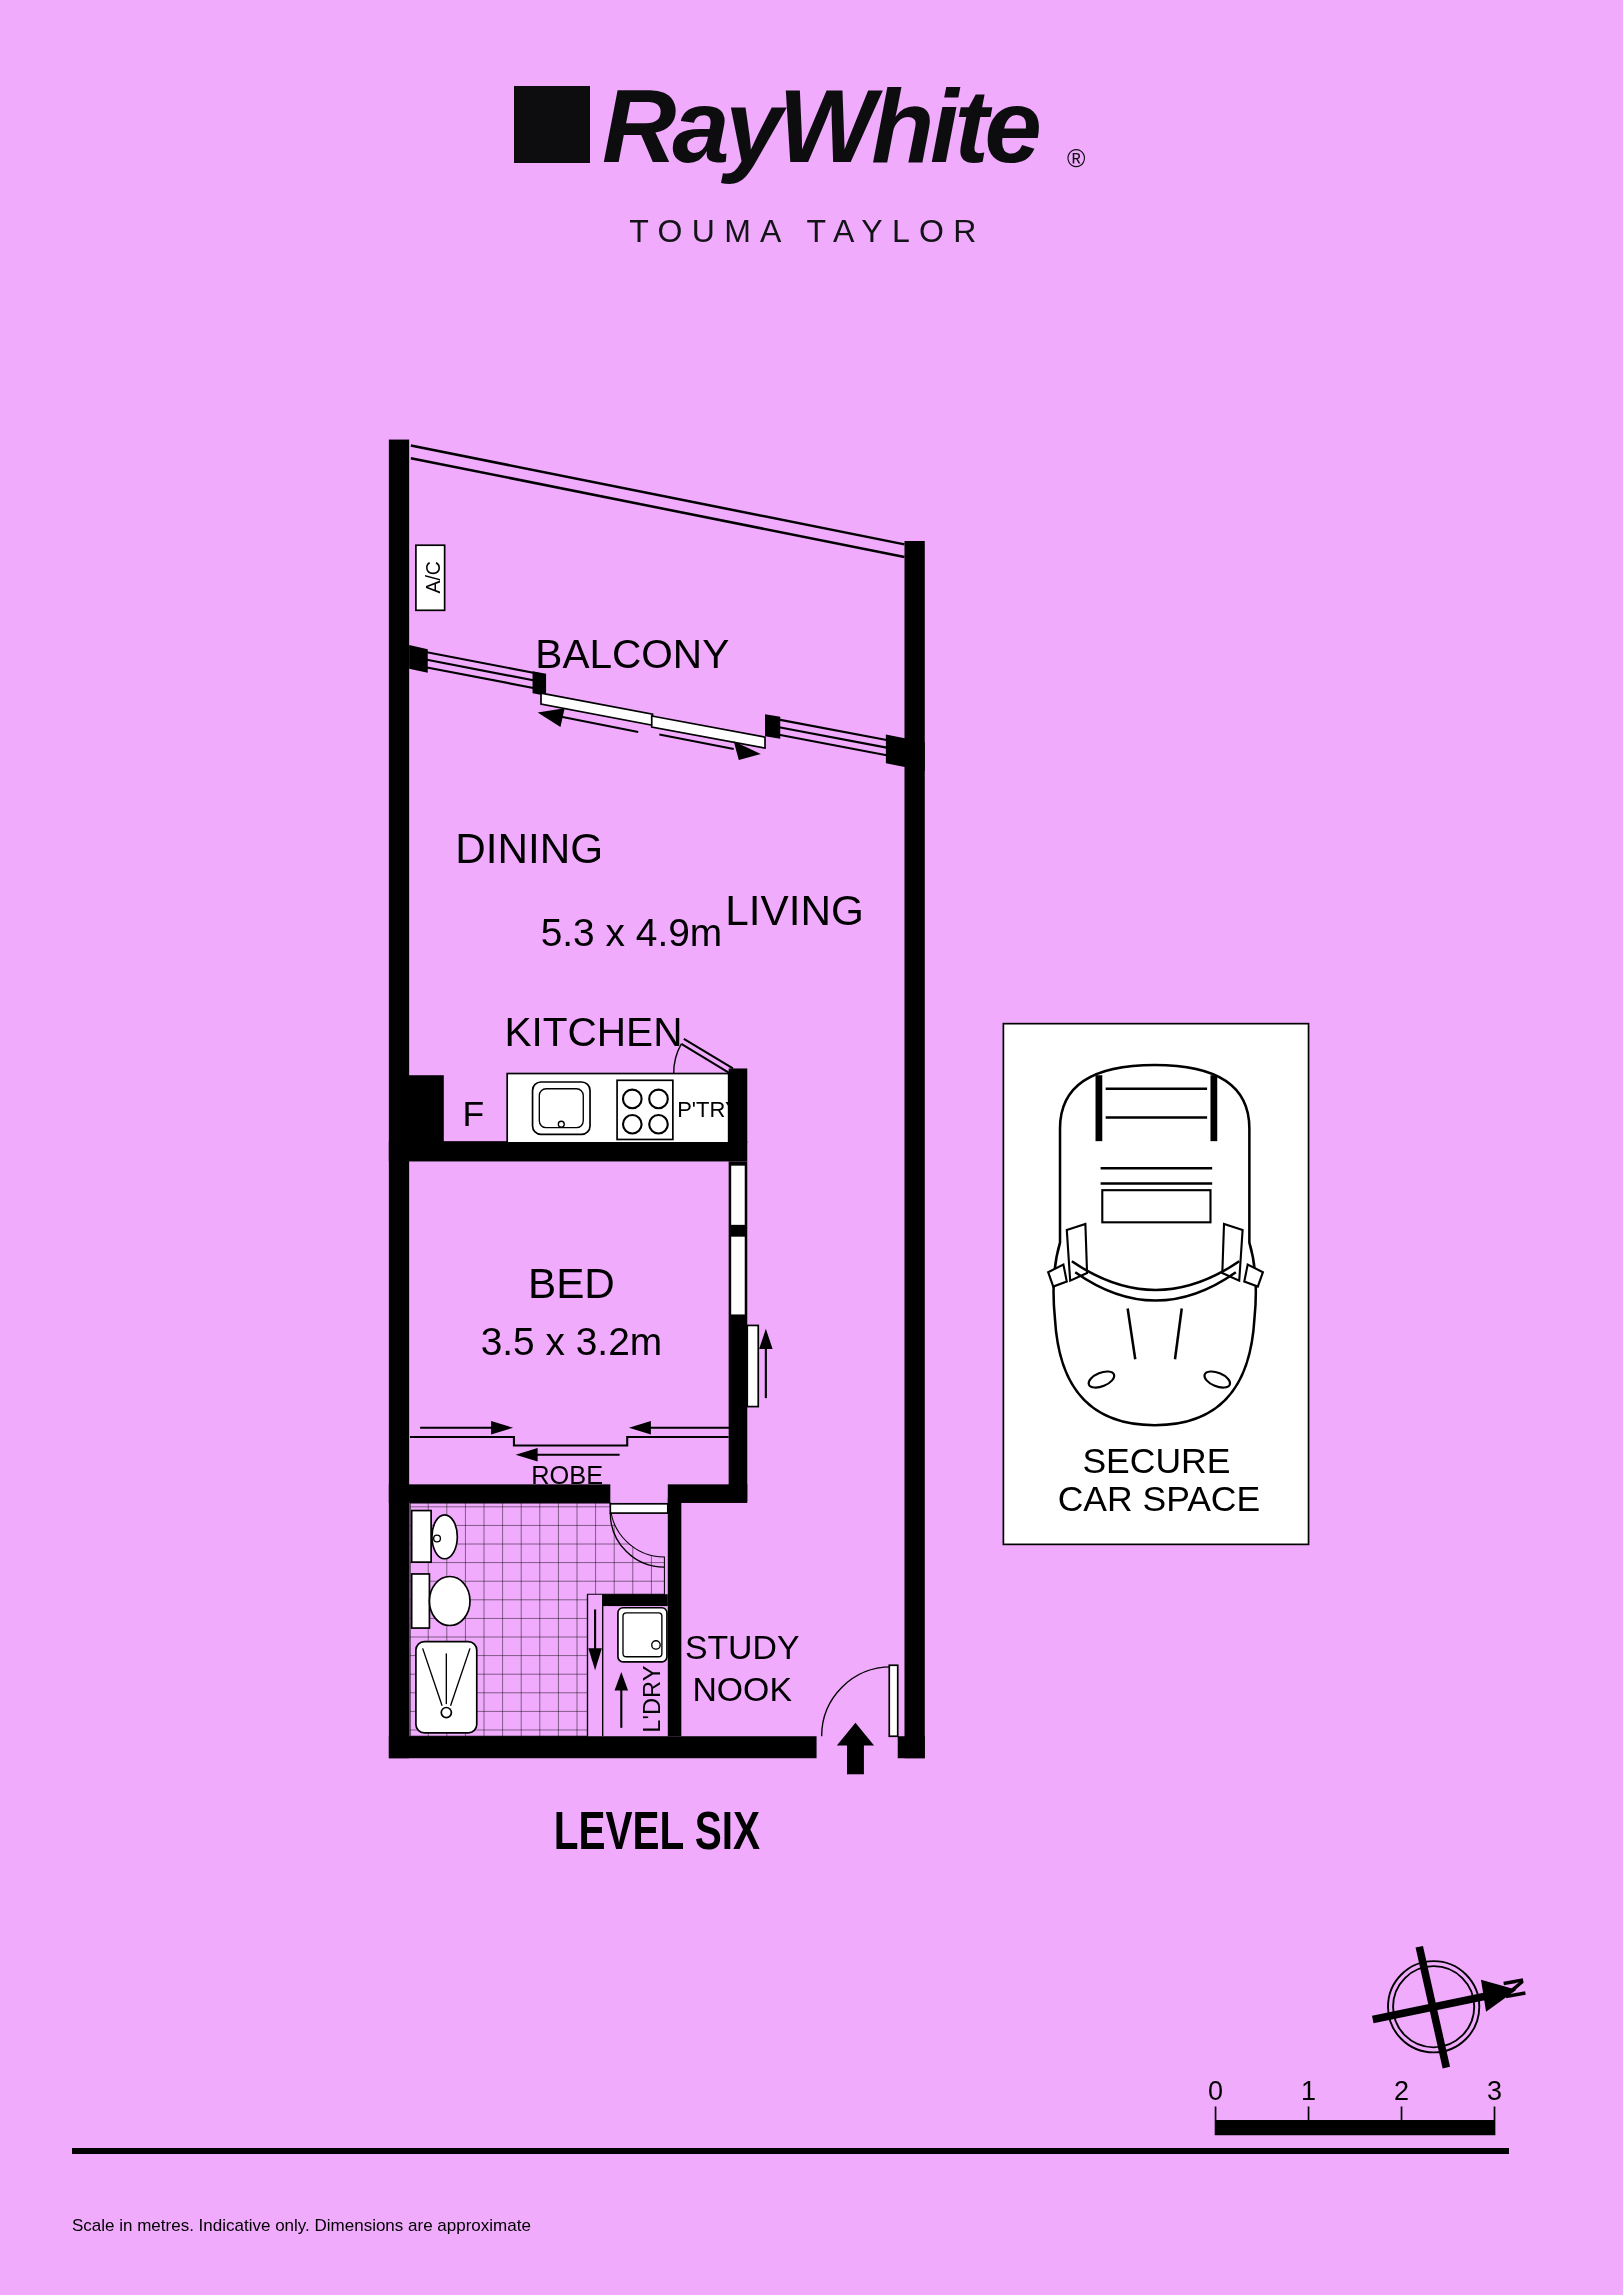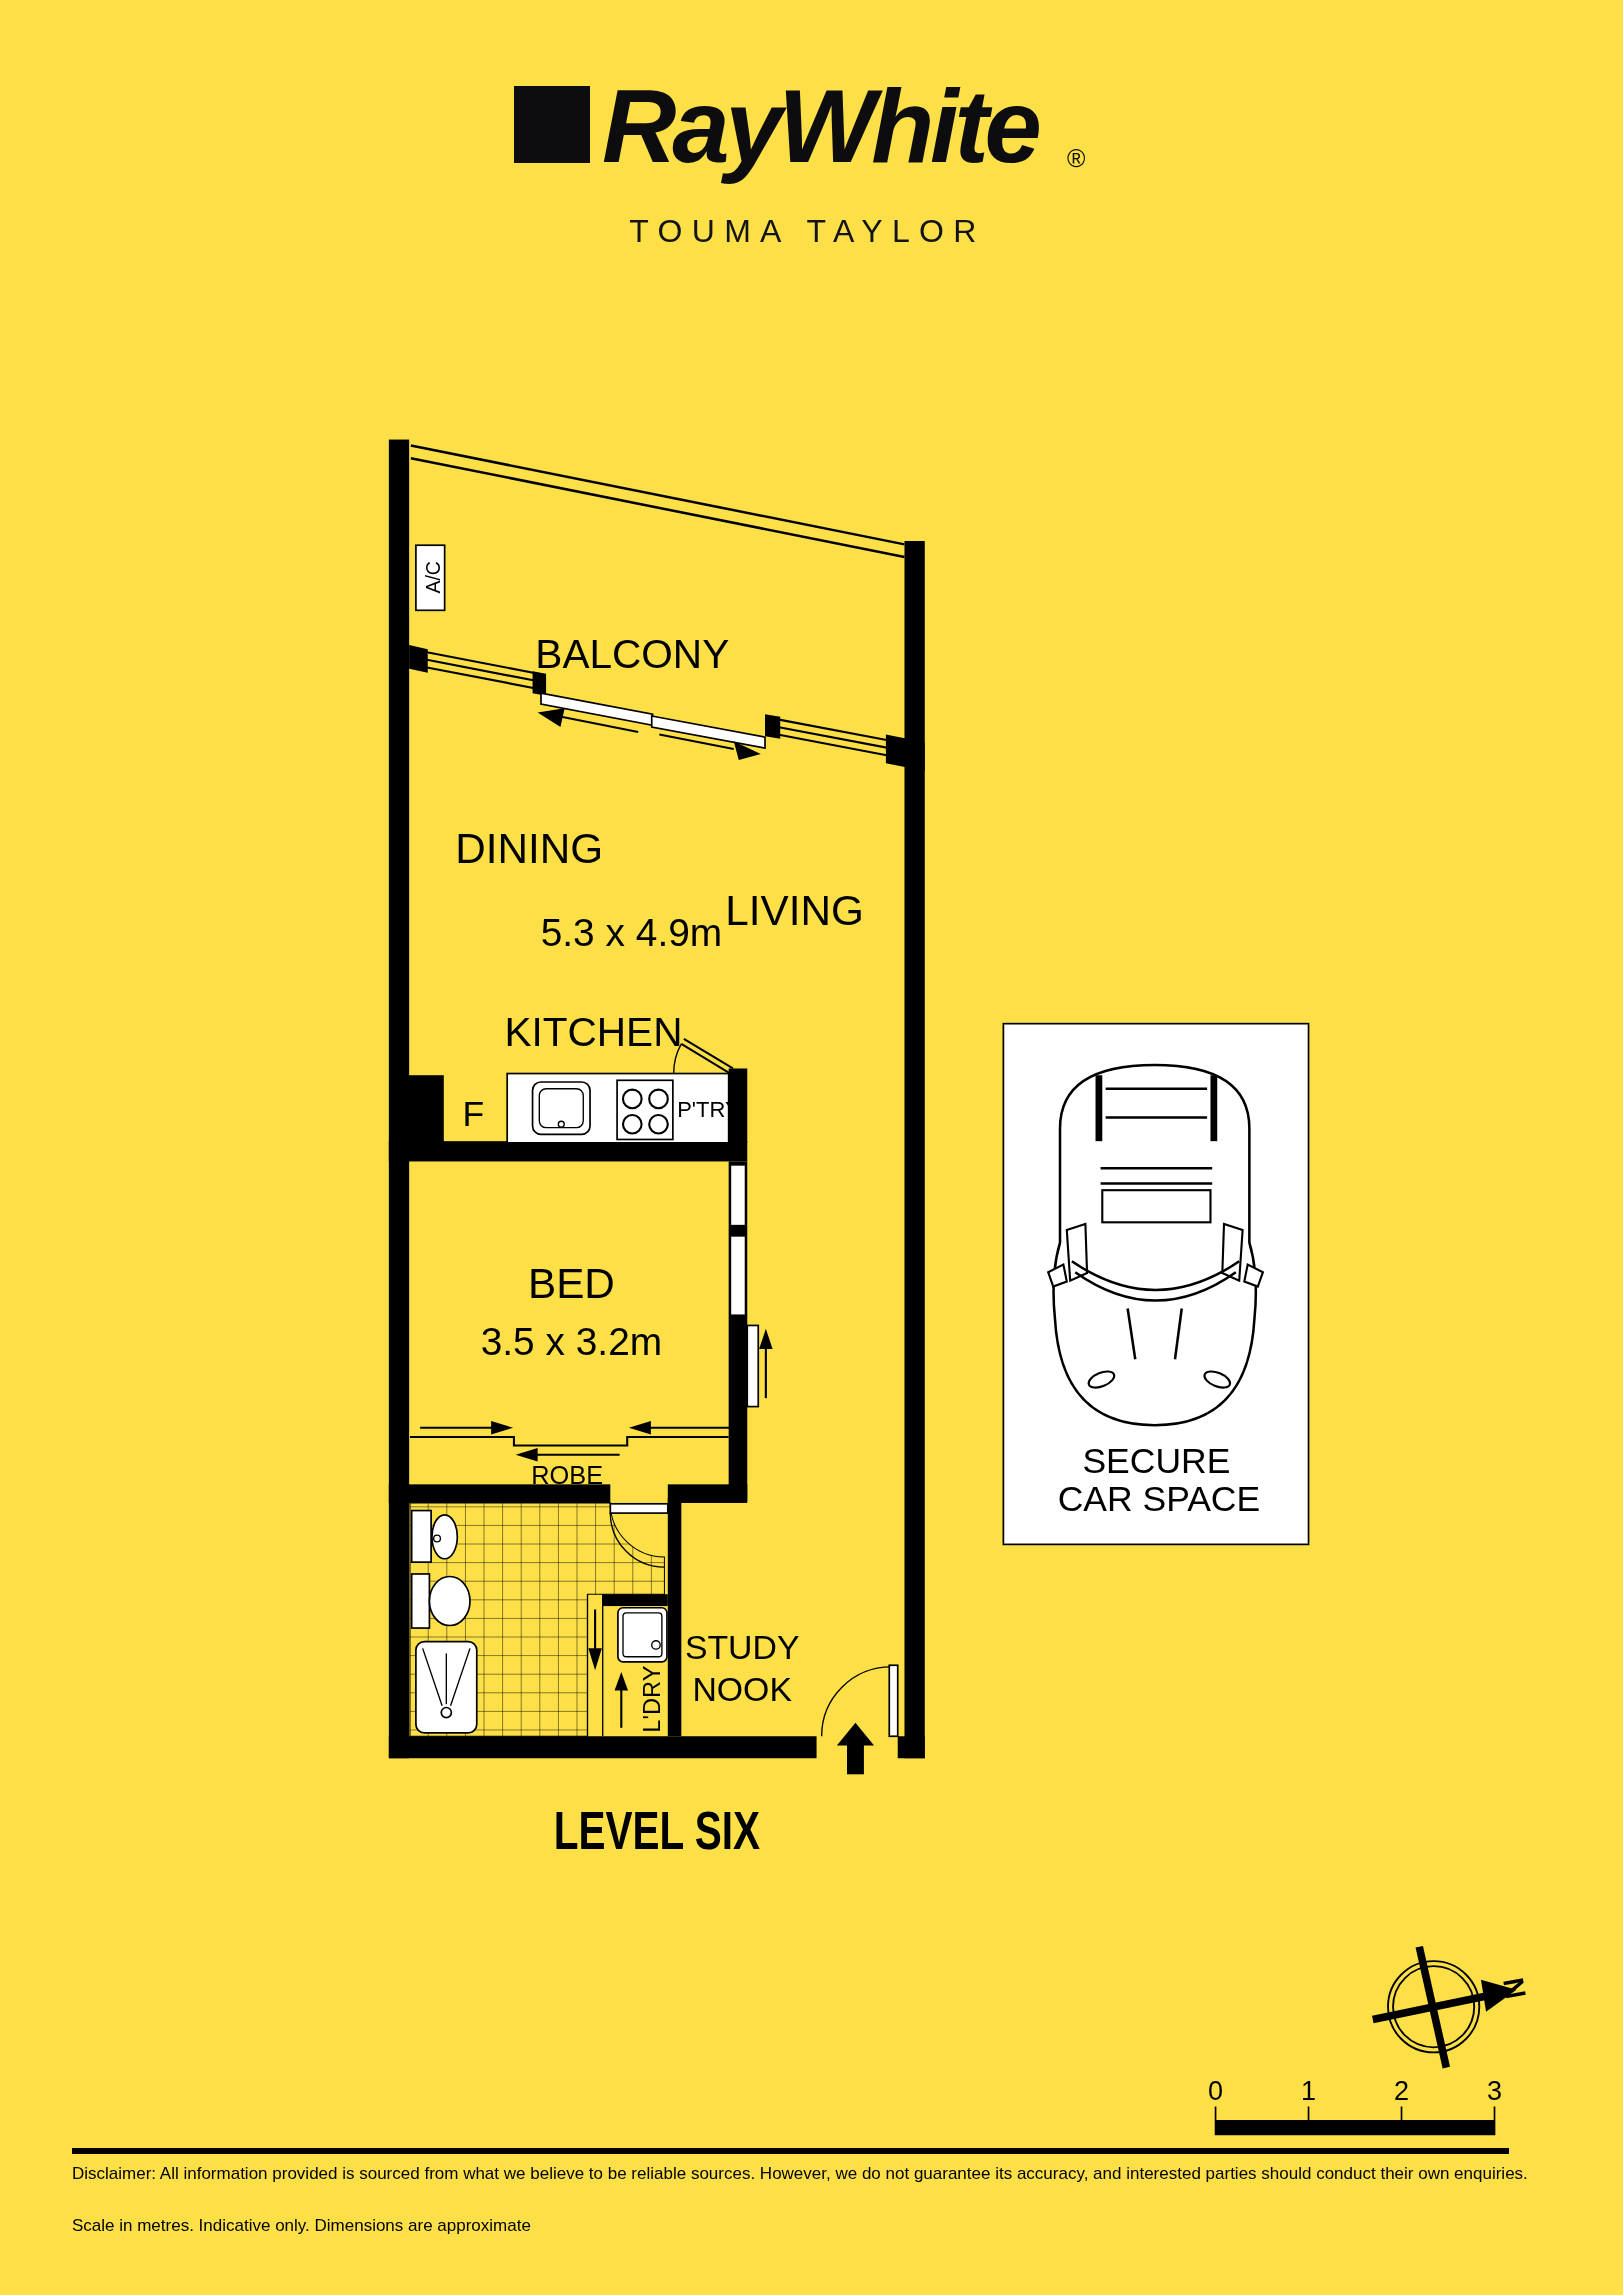--- a/index.html
+++ b/index.html
@@ -1,16 +1,16 @@
 <!DOCTYPE html>
 <html style="font-size:13.5px"><head>
 <meta charset="utf-8">
 <style>
   html,body{margin:0;padding:0;background:#e8e8e8;}
-  .page{position:relative;width:1623px;height:2295px;background:#fde047;
+  .page{position:relative;width:1623px;height:2295px;background:#f0abfc;
         font-family:"Liberation Sans",sans-serif;color:#000;overflow:hidden;margin:0 auto;}
   .abs{position:absolute;margin:0;}
   
   .logo-square{left:514px;top:86px;width:76px;height:77px;background:#0d0d0f;}
   .logo-brand{left:602px;top:68px;font-size:103px;font-weight:bold;font-style:italic;
               letter-spacing:-4.2px;color:#0d0d0f;white-space:nowrap;}
   .logo-reg{left:1067px;top:144px;font-size:25px;color:#0d0d0f;}
   .agency{left:0;top:213px;width:1615px;text-align:center;font-size:32px;font-weight:normal;
           letter-spacing:9.3px;color:#141418;white-space:nowrap;}
   
@@ -263,17 +263,16 @@
       <text class="lbl mid" x="1768" y="2484" font-size="32">3</text>
       <line x1="1438" y1="2492" x2="1438" y2="2508" stroke="#000" stroke-width="2"></line>
       <line x1="1548" y1="2492" x2="1548" y2="2508" stroke="#000" stroke-width="2"></line>
       <line x1="1658" y1="2492" x2="1658" y2="2508" stroke="#000" stroke-width="2"></line>
       <line x1="1768" y1="2492" x2="1768" y2="2508" stroke="#000" stroke-width="2"></line>
       <rect class="blk" x="1437" y="2508" width="332" height="18"></rect>
     </g>
   </svg>
 
   <div class="abs footer-divider"></div>
-  <p class="abs disc disc1">Disclaimer: All information provided is sourced from what we believe to be reliable sources. However, we do not guarantee  its accuracy, and interested parties should conduct their own enquiries.</p>
   <p class="abs disc disc2">Scale in metres. Indicative only. Dimensions are approximate</p>
 
 </div>
 
 
 </body></html>

